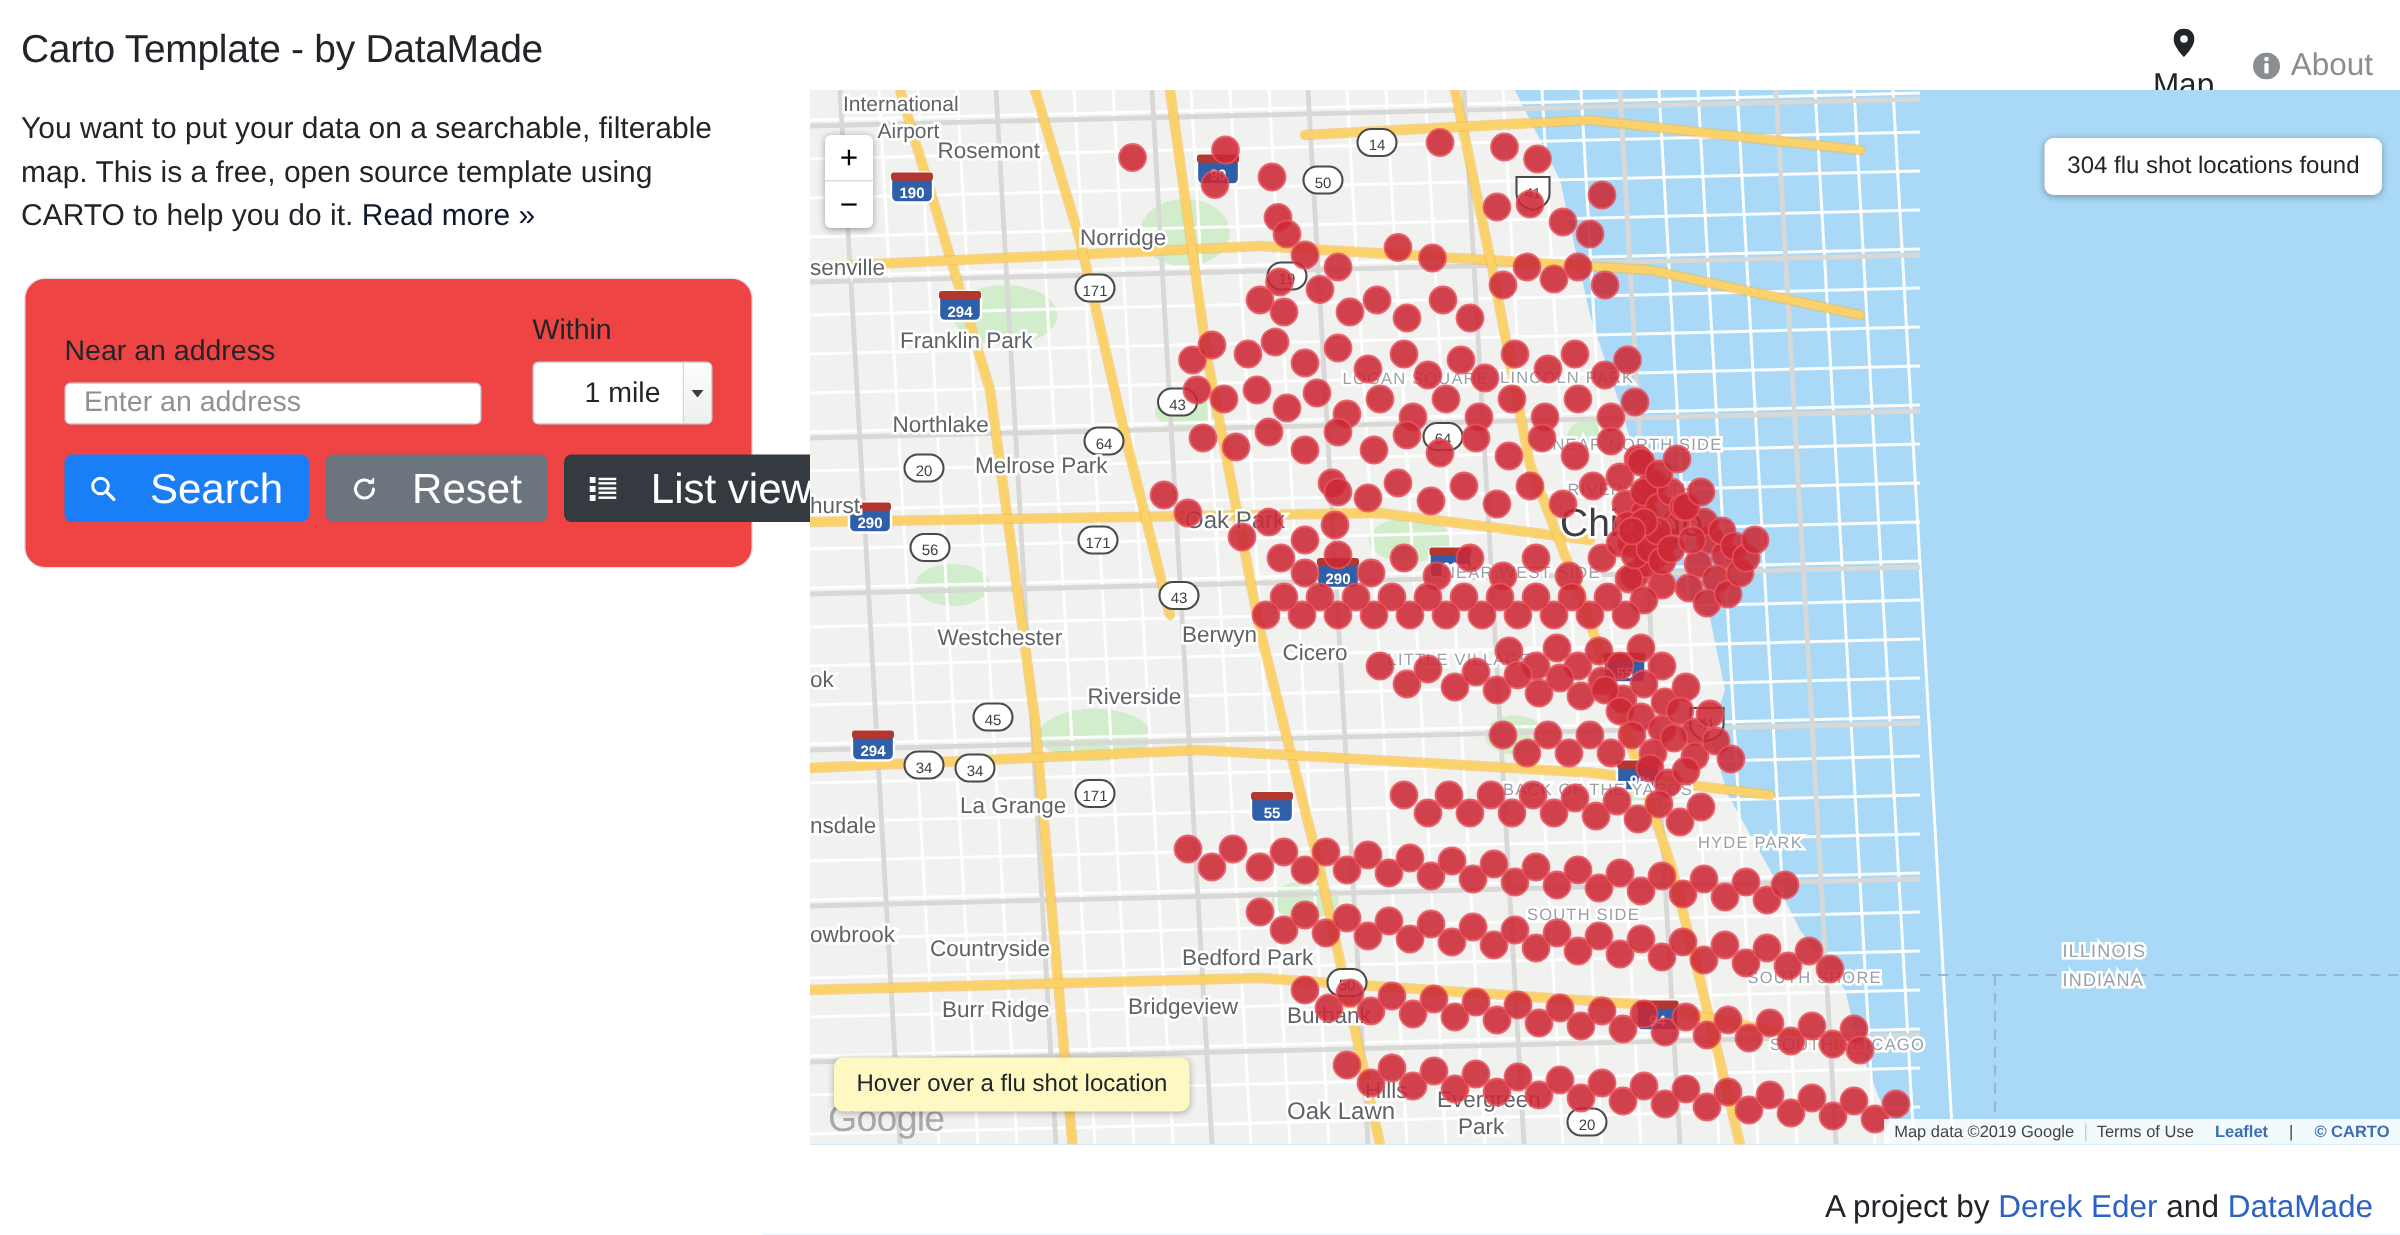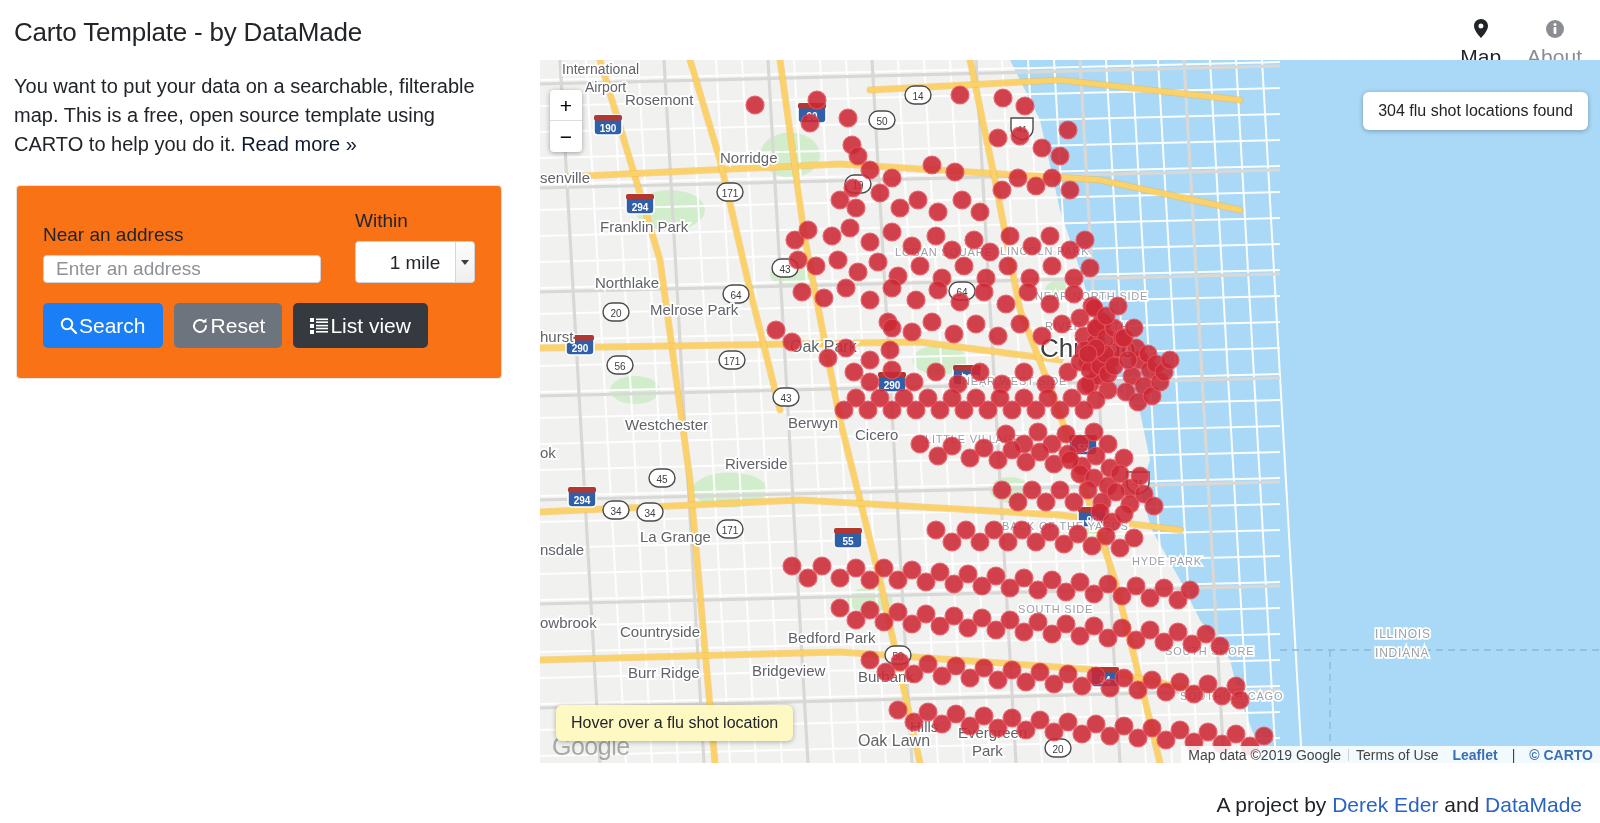--- a/index.html
+++ b/index.html
@@ -33,41 +33,41 @@
     align-items: center;
     gap: 26px;
   }
   .nav-item {
     display: flex; align-items: center; gap: 7px;
     font-size: 21px;
     cursor: pointer;
     white-space: nowrap;
   }
   .nav-item.active { color: #212529; flex-direction: column; }
-  .nav-item.muted  { color: #8a8e92; flex-direction: column; }
+  .nav-item.muted  { color: #8a8e92; }
   .nav-ico { display: flex; align-items: center; }
 
   
   .intro {
     position: absolute;
     left: 14px; top: 72px;
     width: 488px;
     font-size: 20px;
     line-height: 29px;
     color: #212529;
   }
   .intro a { color: #0f172a; text-decoration: none; }
 
   .panel {
     position: absolute;
     left: 16px; top: 185px;
     width: 486px; height: 194px;
-    background: #f97316;
+    background: #ef4444;
     border: 1px solid #e3e3e3;
-    border-radius: 4px;
+    border-radius: 14px;
   }
   .panel-row {
     display: flex;
     align-items: flex-end;
     gap: 34px;
     padding: 24px 26px 0 26px;
   }
   .field-label {
     font-size: 19px;
     color: #212529;
@@ -124,24 +124,24 @@
   }
 
   .btn-row {
     display: flex;
     gap: 11px;
     padding: 20px 26px 0 26px;
   }
   .btn {
     display: inline-flex;
     align-items: center;
-    gap: 2px;
+    gap: 23px;
     height: 45px;
     padding: 0 17px;
-    font-size: 21px;
+    font-size: 28px;
     font-family: "Liberation Sans", sans-serif;
     color: #ffffff;
     border: none;
     border-radius: 5px;
     cursor: pointer;
     white-space: nowrap;
   }
   .btn-search { background: #1a7ef6; }
   .btn-reset  { background: #6c757d; }
   .btn-list   { background: #343a40; }
@@ -204,21 +204,21 @@
     z-index: 40;
   }
 
   .attribution {
     position: absolute;
     right: 0; bottom: 0;
     display: flex;
     align-items: center;
     height: 17px;
     background: rgba(255,255,255,0.85);
-    font-size: 14px;
+    font-size: 11px;
     color: #444;
     z-index: 35;
     white-space: nowrap;
   }
   .attr-cell { padding: 0 7px; }
   .attr-sep { width: 1px; height: 12px; background: #cfcfcf; }
   .attribution a { color: #3a6fb5; text-decoration: none; font-weight: bold; }
 
   .gmlogo {
     position: absolute;

